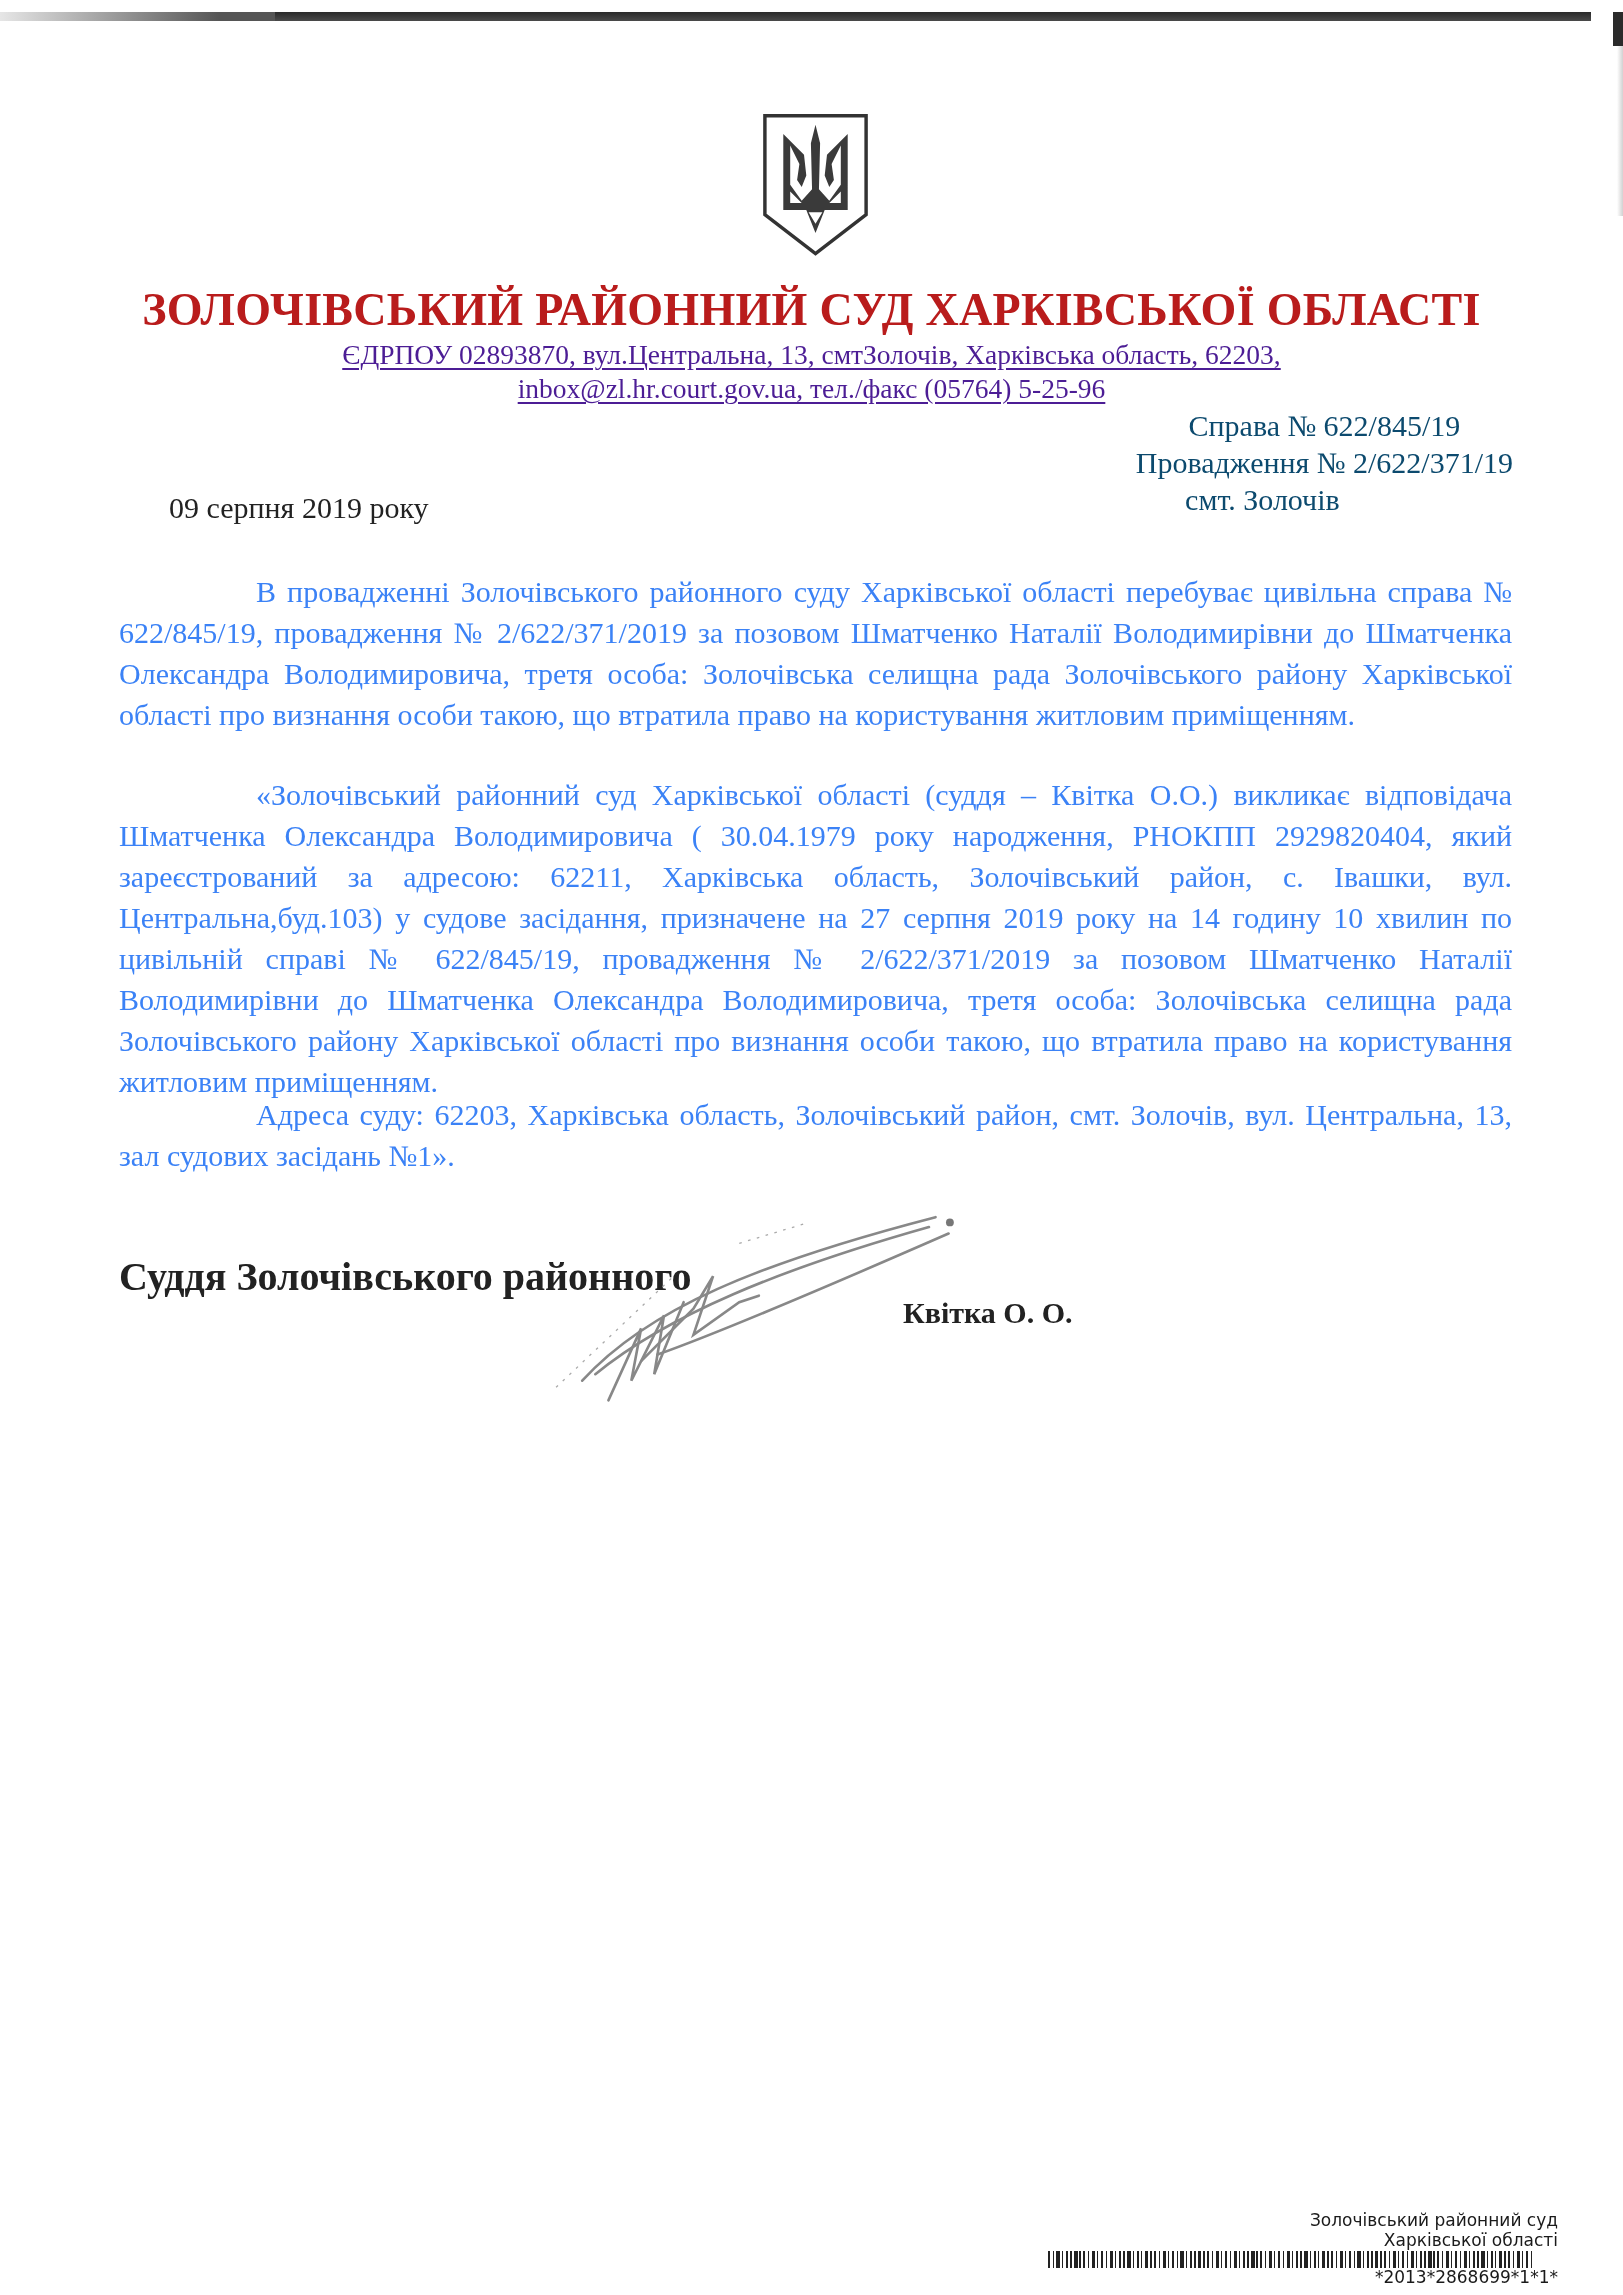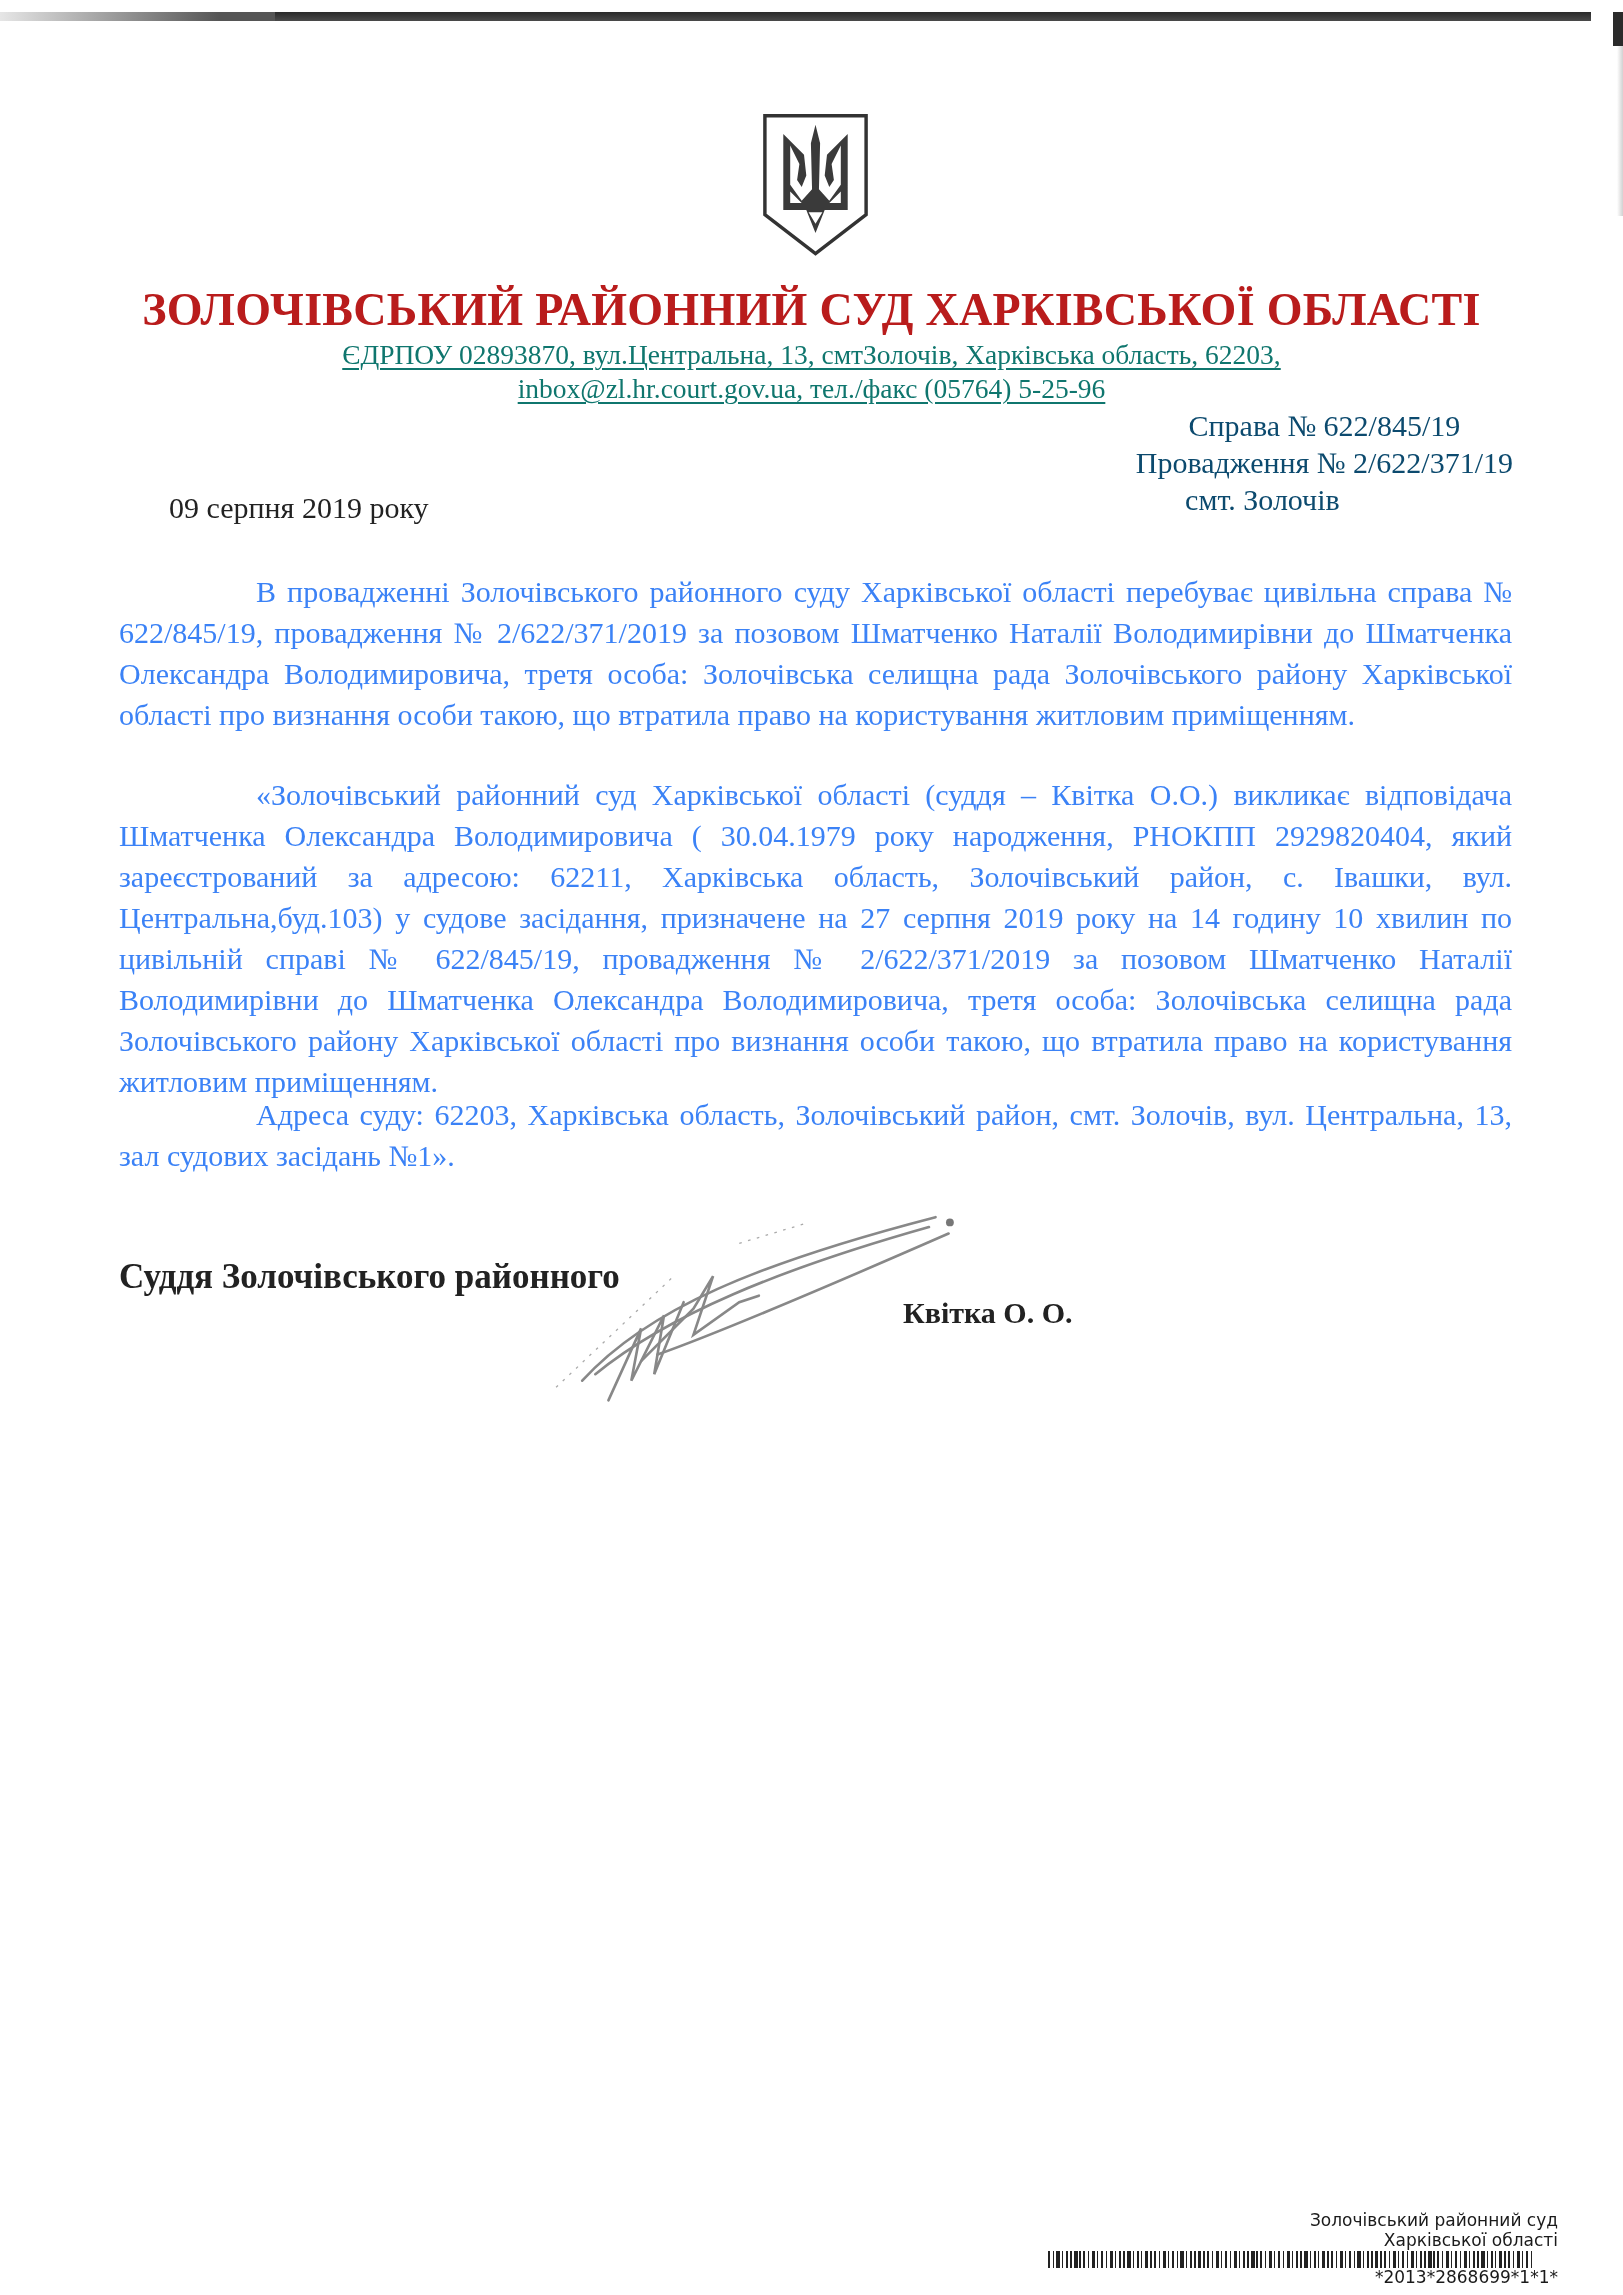--- a/index.html
+++ b/index.html
@@ -35,21 +35,21 @@
     }
 
     .court-title {
       position: absolute; left: 0; width: 100%; top: 283px;
       text-align: center;
       font-size: 46px; font-weight: bold; letter-spacing: 0.3px;
       color: #b91c1c;
     }
     .court-requisites {
       position: absolute; left: 0; width: 100%; text-align: center;
-      font-size: 27.5px; color: #0f766e;
+      font-size: 27.5px; color: #4c1d95;
     }
     .court-requisites span {
       text-decoration: underline;
       text-decoration-thickness: 2px;
       text-underline-offset: 3.9px;
     }
     .req-line-1 { top: 339px; }
     .req-line-2 { top: 373px; }
 
     .case-block {
@@ -67,21 +67,21 @@
       font-size: 30px; line-height: 41px; text-align: justify;
       color: #3b82f6;
     }
     .body-text p { margin: 0; text-indent: 137px; }
     .para-1 { top: 571px; }
     .para-2 { top: 774px; }
     .para-3 { top: 1094px; }
 
     .signature-block {
       position: absolute; left: 119px; top: 1257px;
-      font-size: 35px; font-weight: bold; line-height: 39px; color: #222;
+      font-size: 40px; font-weight: bold; line-height: 39px; color: #222;
     }
     .signature-block .line2 { padding-left: 3.9px; }
     .judge-name {
       position: absolute; left: 903px; top: 1296px;
       font-size: 30px; font-weight: bold; color: #222;
     }
     .signature {
       position: absolute; left: 543px; top: 1204px; width: 471px; height: 203px;
     }
 

